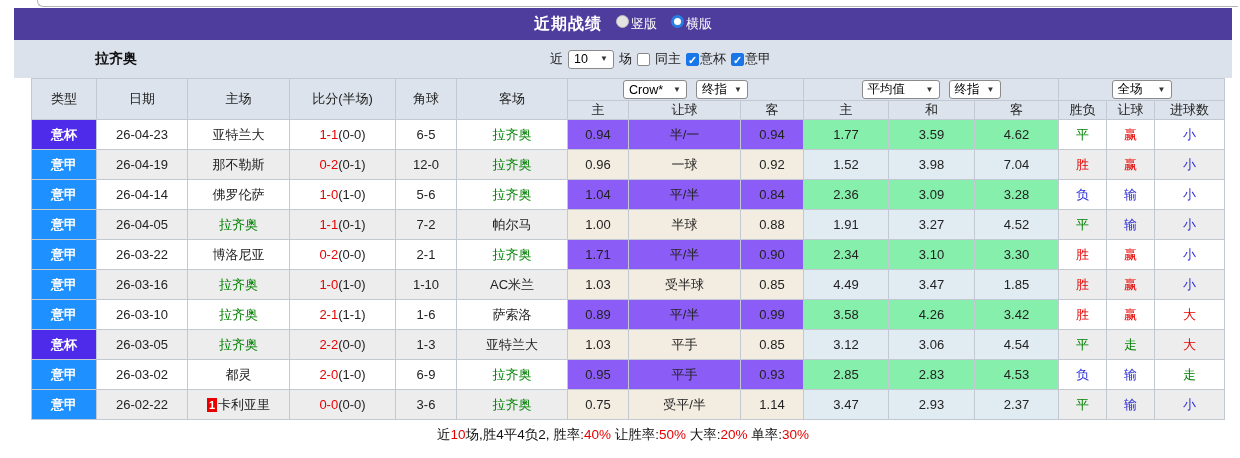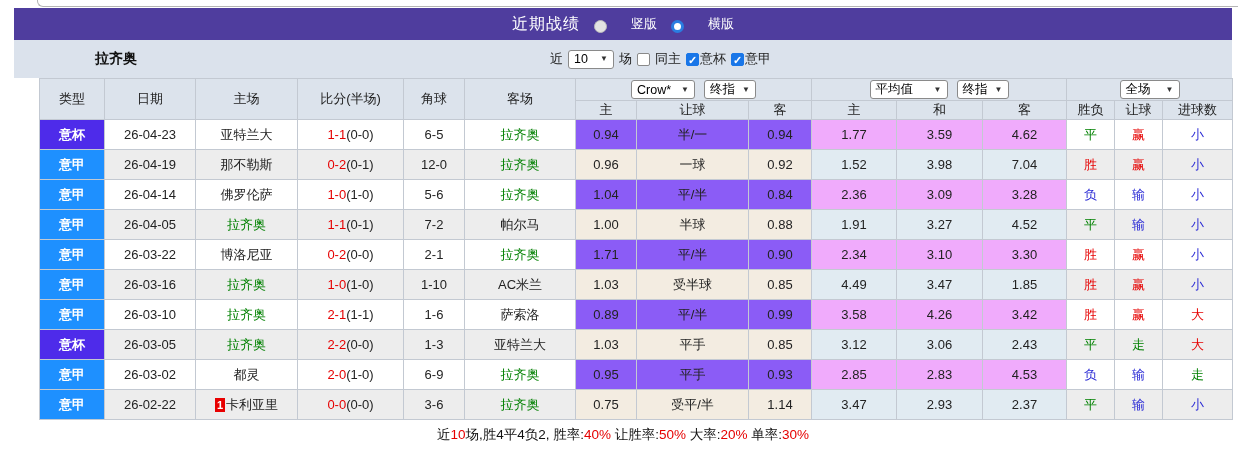--- a/index.html
+++ b/index.html
@@ -7,49 +7,49 @@
     --red:#e60000; --green:#008000; --blue:#2b2bd5;
   }
   *{box-sizing:border-box}
   html,body{margin:0;padding:0;background:#fff;font-family:"Liberation Sans",sans-serif}
   .page{width:1240px;height:458px;position:relative;background:#fff;overflow:hidden}
   .top-strip{height:7px;margin-left:37px;margin-right:2px;border-left:1px solid #b5b5b5;
     border-bottom:1px solid #b5b5b5;border-bottom-left-radius:6px;background:#fff}
   .main{position:absolute;left:14px;top:8px;width:1218px}
   
   .titlebar{height:32px;background:var(--accent);display:flex;align-items:center;justify-content:center;gap:14px;color:#fff}
-  .tb-title{font-size:16px;font-weight:normal;letter-spacing:1px}
-  .radio-group{display:flex;align-items:flex-end;gap:24px;font-size:13px;cursor:pointer}
+  .tb-title{font-size:16px;font-weight:bold;letter-spacing:1px}
+  .radio-group{display:flex;align-items:flex-start;gap:2px;font-size:13px;cursor:pointer}
   .radio{width:13px;height:13px;border-radius:50%;display:inline-block}
   .radio.off{background:#e3e3e3;border:1px solid #bbb}
   .radio.on{background:#fff;border:3px solid #2a7de1}
   
   .toolbar{height:38px;background:#dbe2ec;position:relative;display:flex;align-items:center}
   .team-name{margin-left:81px;font-weight:bold;font-size:14px;color:#111}
   .controls{position:absolute;left:536px;top:0;height:38px;display:flex;align-items:center;gap:5px;font-size:13px;color:#222}
   .sel{display:inline-flex;align-items:center;justify-content:space-between;background:#fff;border:1px solid #8a8a8a;
     border-radius:3px;padding:1px 5px;height:19px;font-size:12.5px;color:#000;gap:6px;cursor:pointer;white-space:nowrap}
   .sel .arrow{font-size:8px;color:#333;line-height:1}
   .cb{width:13px;height:13px;border:1px solid #8a8a8a;background:#fff;display:inline-block;border-radius:2px;cursor:pointer}
   .cb.checked{background:#1976e8;border-color:#1976e8;color:#fff;font-size:11px;line-height:13px;text-align:center;font-weight:bold}
   .ctl-label{cursor:default}
   
   .table-wrap{background:#fff}
-  table{border-collapse:collapse;table-layout:fixed;width:1193px;margin-left:25px;background:#fff}
+  table{border-collapse:collapse;table-layout:fixed;width:1193px;margin-left:17px;background:#fff}
   th,td{border:1px solid #c3c9d2;text-align:center;font-size:13px;color:#222;padding:0;white-space:nowrap;overflow:hidden}
   thead th{background:#dce3ec;font-weight:normal;color:#222}
   thead tr.r1 th{height:21px}
   thead tr.r2 th{height:19px}
   thead .grp{padding:1px 0}
   .grp-inner{display:flex;align-items:center;justify-content:center;gap:9px}
   tbody td{height:30px;background:#fff}
   tbody tr:nth-child(even) td{background:#ededed}
   tbody td.odds{background:#8b5cf6}
   tbody tr:nth-child(even) td.odds{background:#f3ece1}
-  tbody td.avg{background:#f0abfc}
+  tbody td.avg{background:#86efac}
   tbody tr:nth-child(even) td.avg{background:#e1ebf2}
   tbody td.type-cell{color:#fff;font-weight:bold}
   tbody td.type-cell.cup{background:var(--cup)!important}
   tbody td.type-cell.league{background:var(--league)!important}
   .c-red{color:var(--red)}
   .c-green{color:var(--green)}
   .c-blue{color:var(--blue)}
   .c-dark{color:#222}
   .badge{background:#e80000;color:#fff;font-size:11px;line-height:14px;padding:0 2px;display:inline-block;margin-right:1px;font-weight:bold}
   
@@ -290,21 +290,21 @@
     <td>26-03-05</td>
     <td class="c-green">拉齐奥</td>
     <td><span class="c-red">2-2</span><span class="c-dark">(0-0)</span></td>
     <td>1-3</td>
     <td class="c-dark">亚特兰大</td>
     <td class="odds">1.03</td>
     <td class="odds">平手</td>
     <td class="odds">0.85</td>
     <td class="avg">3.12</td>
     <td class="avg">3.06</td>
-    <td class="avg">2.43</td>
+    <td class="avg">4.54</td>
     <td class="c-green">平</td>
     <td class="c-green">走</td>
     <td class="c-red">大</td>
   </tr>
             <tr>
     <td class="type-cell league">意甲</td>
     <td>26-03-02</td>
     <td class="c-dark">都灵</td>
     <td><span class="c-red">2-0</span><span class="c-dark">(1-0)</span></td>
     <td>6-9</td>

